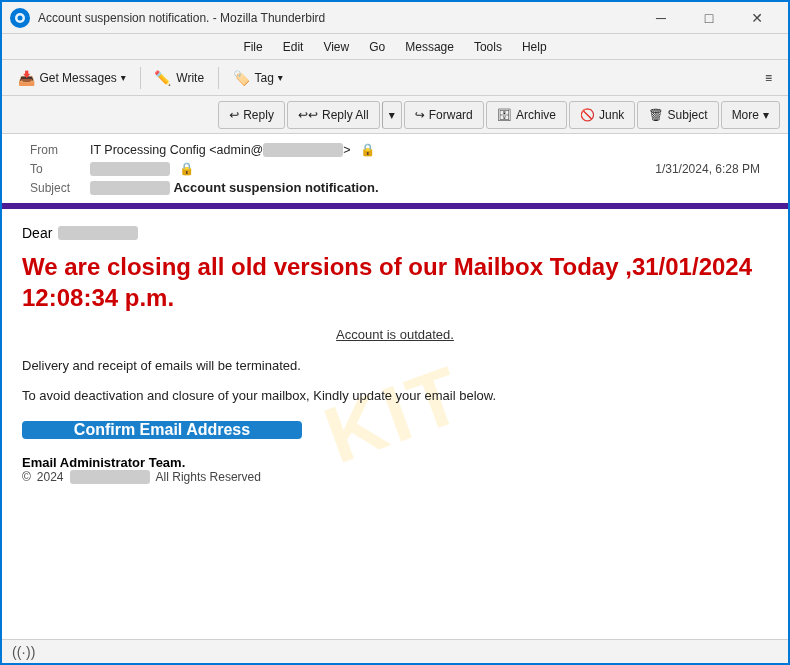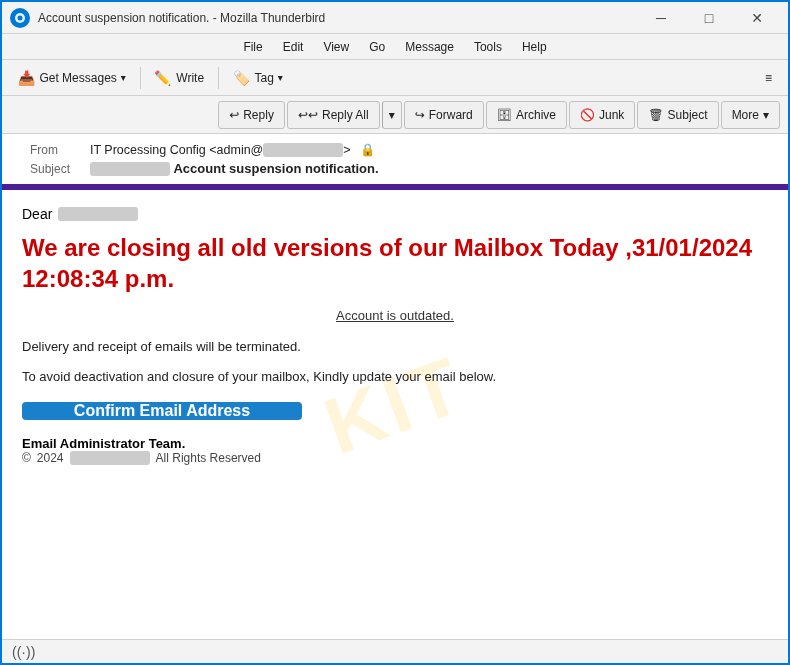--- a/index.html
+++ b/index.html
@@ -382,20 +382,28 @@
   </div>
 
   <div class="email-header">
     <div class="email-header-row">
       <span class="email-header-label">From</span>
       <span class="email-header-value">
         <span>IT Processing Config &lt;admin@</span><span class="blurred">&nbsp;&nbsp;&nbsp;&nbsp;&nbsp;&nbsp;&nbsp;&nbsp;</span><span>&gt;</span>
         <span style="margin-left:6px; color:#888;">🔒</span>
       </span>
     </div>
+    <div class="email-header-row">
+      <span class="email-header-label">To</span>
+      <span class="email-header-value">
+        <span class="blurred">&nbsp;&nbsp;&nbsp;&nbsp;&nbsp;&nbsp;&nbsp;&nbsp;&nbsp;&nbsp;</span>
+        <span style="margin-left:6px; color:#888;">🔒</span>
+      </span>
+      <span class="email-header-date">1/31/2024, 6:28 PM</span>
+    </div>
     <div class="email-header-row subject-row">
       <span class="email-header-label">Subject</span>
       <span class="email-header-value">
         <span class="blurred">&nbsp;&nbsp;&nbsp;&nbsp;&nbsp;&nbsp;</span>
         <strong class="subject-value">Account suspension notification.</strong>
       </span>
     </div>
   </div>
 
   <div class="email-body">

